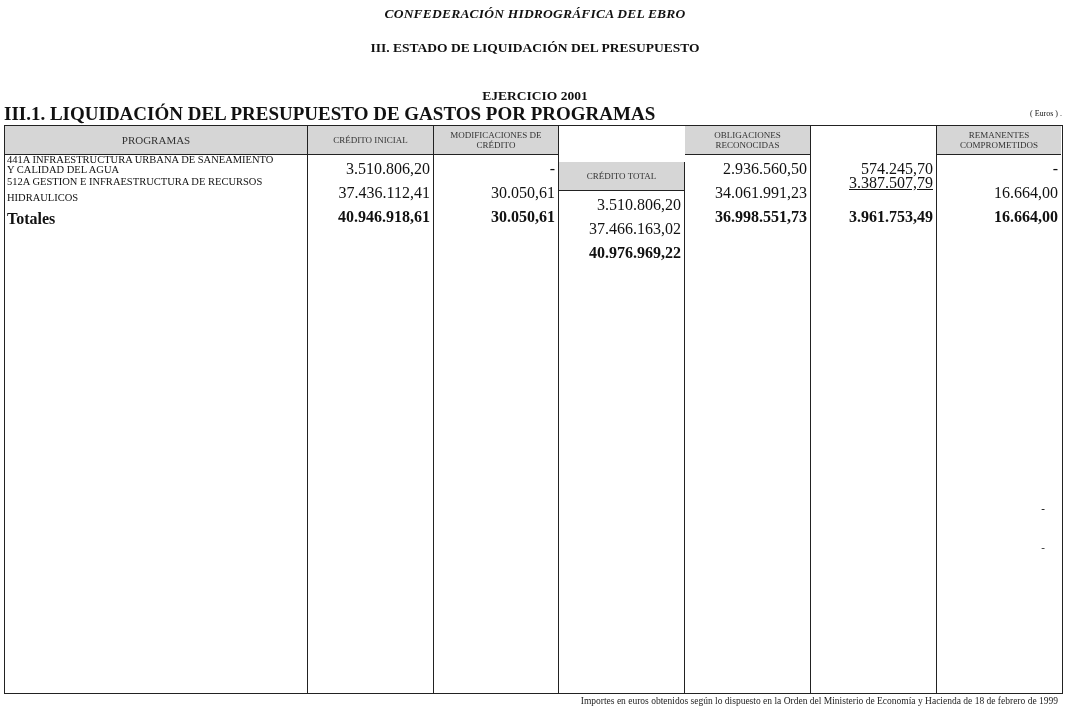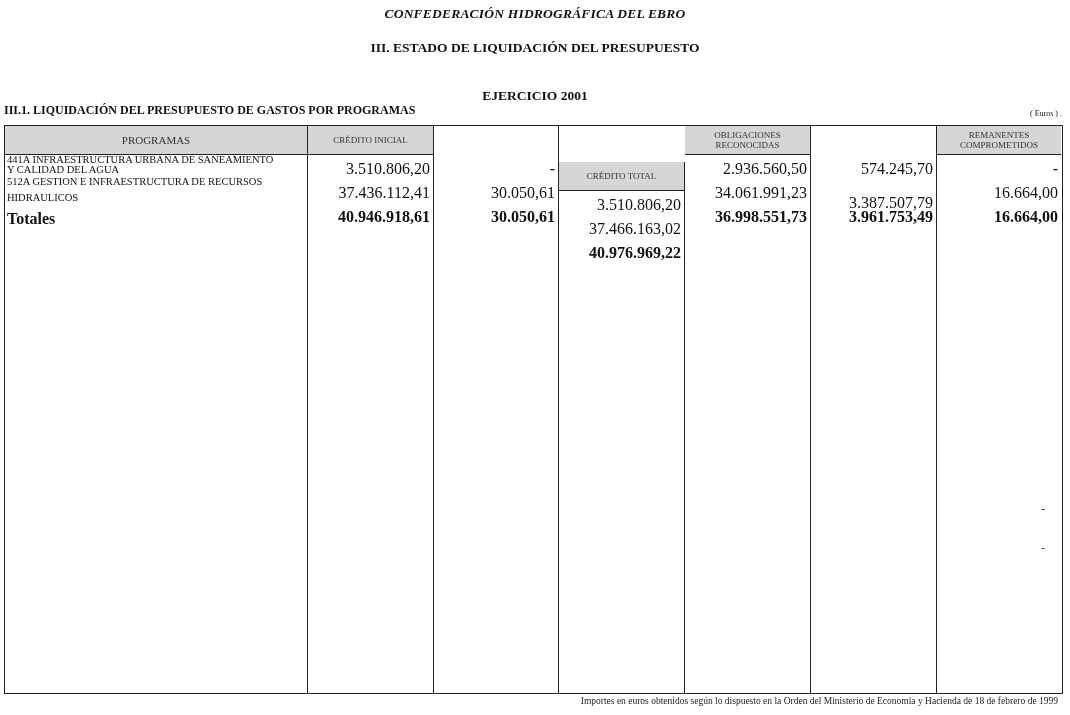--- a/index.html
+++ b/index.html
@@ -14,21 +14,21 @@
     .title2 {
       position: absolute; top: 40px; left: 0; width: 1070px; text-align: center;
       font-size: 13.5px; font-weight: bold;
     }
     .title3 {
       position: absolute; top: 88px; left: 0; width: 1070px; text-align: center;
       font-size: 13.5px; font-weight: bold;
     }
     .section-title {
       position: absolute; top: 103px; left: 4px;
-      font-size: 12px; font-weight: bold;
+      font-size: 19px; font-weight: bold;
     }
     .units {
       position: absolute; top: 109px; right: 8px; font-size: 8px;
     }
     .table {
       position: absolute; top: 125px; left: 4px; width: 1059px; height: 569px;
       border: 1.5px solid #222; box-sizing: border-box;
     }
     .col {
       position: absolute; top: 0; bottom: 0; border-right: 1.2px solid #222;
@@ -86,20 +86,21 @@
   </div>
 
   <div class="col" style="left:303px; width:126px;">
     <div class="hdr">CRÉDITO INICIAL</div>
     <div class="cell num" style="top:34px;">3.510.806,20</div>
     <div class="cell num" style="top:58px;">37.436.112,41</div>
     <div class="cell num bold" style="top:82px;">40.946.918,61</div>
   </div>
 
   <div class="col" style="left:429px; width:125px;">
+    <div class="hdr">MODIFICACIONES DE CRÉDITO</div>
     <div class="cell num" style="top:34px;">-</div>
     <div class="cell num" style="top:58px;">30.050,61</div>
     <div class="cell num bold" style="top:82px;">30.050,61</div>
   </div>
 
   <div class="col" style="left:554px; width:126px;margin-top:36px;">
     <div class="hdr">CRÉDITO TOTAL</div>
     <div class="cell num" style="top:34px;">3.510.806,20</div>
     <div class="cell num" style="top:58px;">37.466.163,02</div>
     <div class="cell num bold" style="top:82px;">40.976.969,22</div>
@@ -107,21 +108,21 @@
 
   <div class="col" style="left:680px; width:126px;">
     <div class="hdr">OBLIGACIONES RECONOCIDAS</div>
     <div class="cell num" style="top:34px;">2.936.560,50</div>
     <div class="cell num" style="top:58px;">34.061.991,23</div>
     <div class="cell num bold" style="top:82px;">36.998.551,73</div>
   </div>
 
   <div class="col" style="left:806px; width:126px;">
     <div class="cell num" style="top:34px;">574.245,70</div>
-    <div class="cell num" style="top:68px;">3.387.507,79</div>
+    <div class="cell num" style="top:48px;text-decoration:underline;">3.387.507,79</div>
     <div class="cell num bold" style="top:82px;">3.961.753,49</div>
   </div>
 
   <div class="col" style="left:932px; width:124px;">
     <div class="hdr">REMANENTES COMPROMETIDOS</div>
     <div class="cell num" style="top:34px;">-</div>
     <div class="cell num" style="top:58px;">16.664,00</div>
     <div class="cell num bold" style="top:82px;">16.664,00</div>
     <div class="dash" style="top:376px;">-</div>
     <div class="dash" style="top:415px; font-weight:normal;">-</div>

